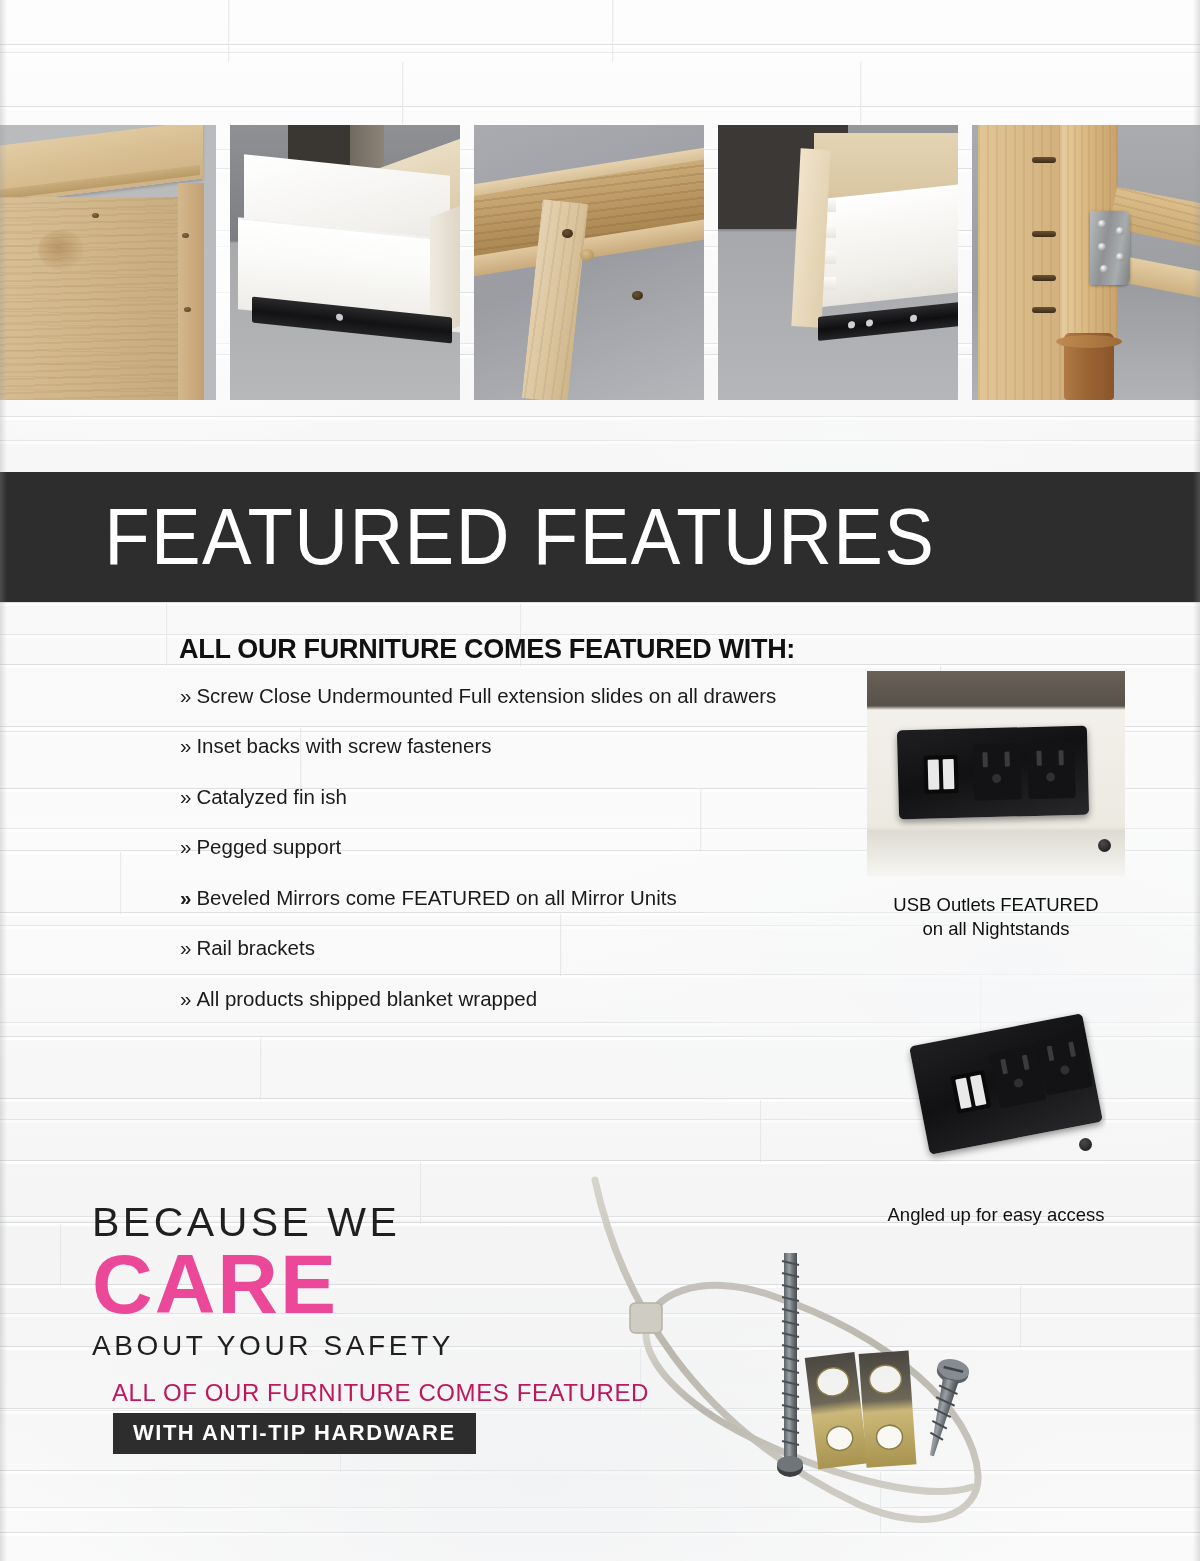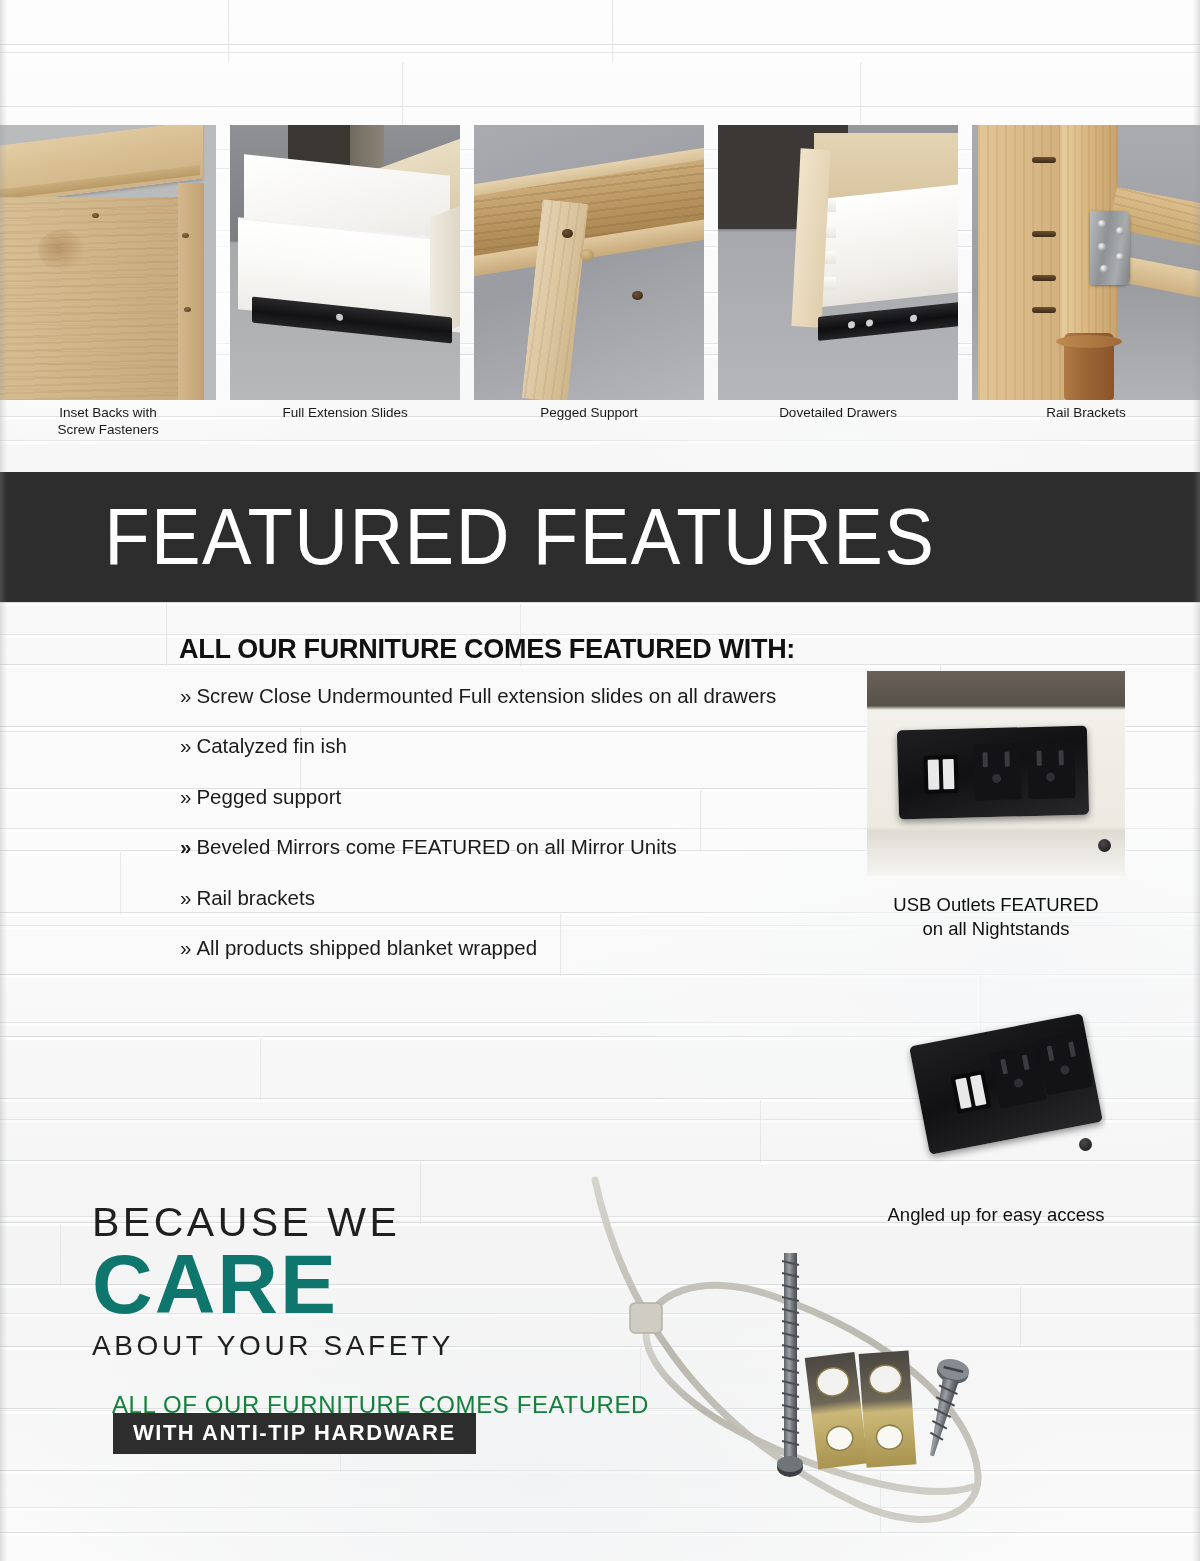--- a/index.html
+++ b/index.html
@@ -332,31 +332,31 @@
   .usb-cap1 { left:855px; top:893px; width:282px; }
   .usb-cap2 { left:855px; top:1203px; width:282px; }
 
   
   .care { position:absolute; left:92px; top:1202px; width:420px; }
   .care-1 {
     font-size: 41px; font-weight: 300; color:#1f1f1f;
     letter-spacing: 3.5px; line-height: 1;
   }
   .care-2 {
-    font-size: 84px; font-weight: bold; color:#0f766e;
+    font-size: 84px; font-weight: bold; color:#ec4899;
     letter-spacing: 2px; line-height: .93; margin-top: 2px;
   }
   .care-3 {
     font-size: 28px; font-weight: 300; color:#1f1f1f;
     letter-spacing: 3.6px; margin-top: 7px;
   }
   .care-4 {
     position:absolute; left:112px; top:1379px;
-    font-size: 24px; font-weight: 300; color:#15803d;
-    letter-spacing: .6px; white-space: nowrap; margin-top: 12px;
+    font-size: 24px; font-weight: 300; color:#be185d;
+    letter-spacing: .6px; white-space: nowrap;
   }
   .care-badge {
     position:absolute; left:113px; top:1413px;
     background:#2d2d2d; color:#fff;
     font-size: 22px; font-weight: bold; letter-spacing: 1.5px;
     padding: 7px 20px 8px 20px;
     white-space: nowrap;
   }
 
   
@@ -467,38 +467,33 @@
         <i style="left:8px;  top:9px;"></i>
         <i style="left:26px; top:16px;"></i>
         <i style="left:8px;  top:32px;"></i>
         <i style="left:26px; top:42px;"></i>
         <i style="left:10px; top:54px;"></i>
       </div>
       <div class="d5-leg"></div>
     </div>
   </div>
 
-  <div class="captions">
-    <div class="cap c1" style="white-space:pre-line;">Inset Backs with
-Screw Fasteners</div>
-    <div class="cap c2" style="white-space:pre-line;">Full Extension Slides</div>
-    <div class="cap c3" style="white-space:pre-line;">Pegged Support</div>
-    <div class="cap c4" style="white-space:pre-line;">Dovetailed Drawers</div>
-    <div class="cap c5" style="white-space:pre-line;">Rail Brackets</div>
-  </div>
 
   <div class="banner">
     <h1>FEATURED FEATURES</h1>
   </div>
 
   <div class="feat-head">ALL OUR FURNITURE COMES FEATURED WITH:</div>
 
   <div class="feat-list">
     <div class="feat-item">
       <span class="mk">»</span><span>Screw Close Undermounted Full extension slides on all drawers</span>
+    </div>
+    <div class="feat-item">
+      <span class="mk">»</span><span>Inset backs with screw fasteners</span>
     </div>
     <div class="feat-item">
       <span class="mk">»</span><span>Catalyzed fin ish</span>
     </div>
     <div class="feat-item">
       <span class="mk">»</span><span>Pegged support</span>
     </div>
     <div class="feat-item strong">
       <span class="mk">»</span><span>Beveled Mirrors come FEATURED on all Mirror Units</span>
     </div>

